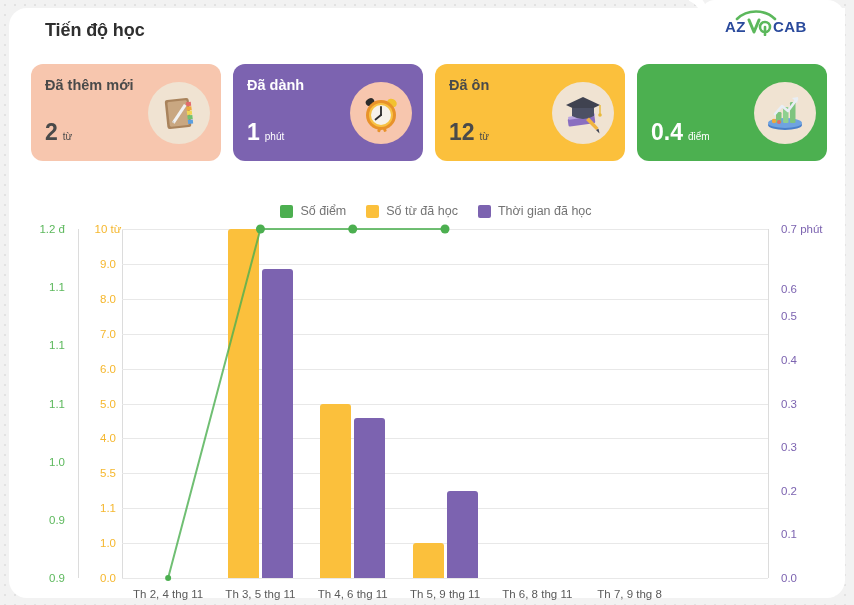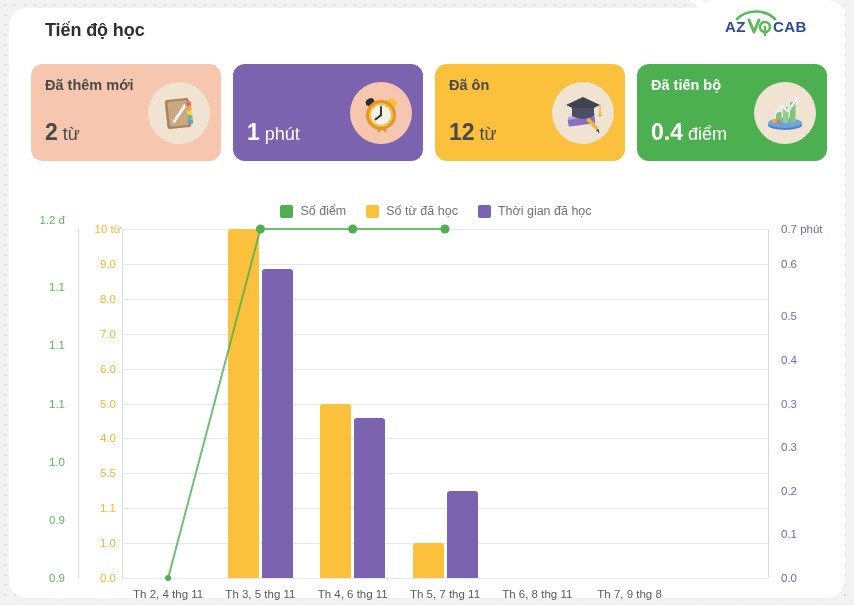--- a/index.html
+++ b/index.html
@@ -120,21 +120,21 @@
     z-index: 2;
     display: flex;
     align-items: baseline;
     gap: 5px;
   }
   .card-num {
     font-size: 23px;
     font-weight: bold;
   }
   .card-unit {
-    font-size: 18px;
+    font-size: 10px;
   }
   .card-icon {
     position: absolute;
     right: 11px;
     top: 50%;
     transform: translateY(-50%);
     width: 62px;
     height: 62px;
     border-radius: 50%;
     display: flex;
@@ -294,20 +294,21 @@
           <rect x="30" y="20" width="5" height="4" fill="#f2d653" transform="rotate(-6 31 22)"></rect>
           <rect x="30.5" y="24.5" width="5" height="4" fill="#6fc26f" transform="rotate(-6 31 26)"></rect>
           <rect x="31" y="29" width="5" height="4" fill="#5a9fe0" transform="rotate(-6 31 31)"></rect>
           <path d="M15 31 L27 13 l2.5 1.8 -12 18 z" fill="#f2f2f2"></path>
           <path d="M15 31 l1.5 -0.6 1 1.2 z" fill="#9a9a9a"></path>
         </svg>
       </div>
     </div>
 
     <div class="card purple">
+      <div class="card-label">Đã dành</div>
       <div class="card-value">
         <span class="card-num">1</span>
         <span class="card-unit">phút</span>
       </div>
       <div class="card-icon">
         <svg width="44" height="44" viewBox="0 0 44 44">
           <ellipse cx="11" cy="11" rx="4.5" ry="3.5" fill="#2b2b2b" transform="rotate(-30 11 11)"></ellipse>
           <ellipse cx="33" cy="12" rx="5" ry="4" fill="#f2c230" transform="rotate(30 33 12)"></ellipse>
           <circle cx="22" cy="24" r="15" fill="#e8922a"></circle>
           <circle cx="22" cy="24" r="12" fill="#f7c244"></circle>
@@ -334,21 +335,20 @@
           <path d="M12 18 L12 26 q11 6 22 0 L34 18" fill="#4c5064"></path>
           <path d="M40 15 L40 24" stroke="#e8b93a" stroke-width="1.4"></path>
           <circle cx="40" cy="25" r="1.8" fill="#e8b93a"></circle>
           <path d="M26 30 L36 40 l2.5 -2 -9.5 -10.5 z" fill="#f0b440"></path>
           <path d="M36 40 l3.5 3.5 -1 -4.8 z" fill="#3f4250"></path>
         </svg>
       </div>
     </div>
 
     <div class="card green">
-      <div class="card-label">Đã tiến bộ</div>
       <div class="card-value">
         <span class="card-num">0.4</span>
         <span class="card-unit">điểm</span>
       </div>
       <div class="card-icon">
         <svg width="46" height="46" viewBox="0 0 46 46">
           <ellipse cx="23" cy="35" rx="17" ry="5" fill="#4a7fc9"></ellipse>
           <ellipse cx="23" cy="33" rx="17" ry="5" fill="#6fa3e0"></ellipse>
           <rect x="14" y="22" width="5.5" height="11" rx="1.2" fill="#7ec47e"></rect>
           <rect x="21" y="17" width="5.5" height="16" rx="1.2" fill="#8fd08f"></rect>
@@ -377,21 +377,21 @@
         <span class="legend-label">Thời gian đã học</span>
       </div>
     </div>
 
   <div class="chart-area">
     <div class="axis-vert axis-left-line"></div>
     <div class="axis-vert axis-right-line"></div>
     <div class="axis-vert axis-sep-line"></div>
 
     <div id="ticks-green">
-        <div class="tick green" style="top: 0; text-align: center;">1.2 đ</div>
+        <div class="tick green" style="top: 9px; text-align: center;">1.2 đ</div>
         <div class="tick green" style="top: 67.1667px;">1.1</div>
         <div class="tick green" style="top: 125.333px;">1.1</div>
         <div class="tick green" style="top: 183.5px;">1.1</div>
         <div class="tick green" style="top: 241.667px;">1.0</div>
         <div class="tick green" style="top: 299.833px;">0.9</div>
         <div class="tick green" style="top: 358px;">0.9</div>
       </div>
     <div id="ticks-yellow">
         <div class="tick yellow" style="top: 9px;">10 từ</div>
         <div class="tick yellow" style="top: 43.9px;">9.0</div>
@@ -400,34 +400,34 @@
         <div class="tick yellow" style="top: 148.6px;">6.0</div>
         <div class="tick yellow" style="top: 183.5px;">5.0</div>
         <div class="tick yellow" style="top: 218.4px;">4.0</div>
         <div class="tick yellow" style="top: 253.3px;">5.5</div>
         <div class="tick yellow" style="top: 288.2px;">1.1</div>
         <div class="tick yellow" style="top: 323.1px;">1.0</div>
         <div class="tick yellow" style="top: 358px;">0.0</div>
       </div>
     <div id="ticks-purple">
         <div class="tick purple" style="top: 9px;">0.7 phút</div>
-        <div class="tick purple" style="top: 44px;">0.6</div>
+        <div class="tick purple" style="top: 69px;">0.6</div>
         <div class="tick purple" style="top: 96.25px;">0.5</div>
         <div class="tick purple" style="top: 139.875px;">0.4</div>
         <div class="tick purple" style="top: 183.5px;">0.3</div>
         <div class="tick purple" style="top: 227.125px;">0.3</div>
         <div class="tick purple" style="top: 270.75px;">0.2</div>
         <div class="tick purple" style="top: 314.375px;">0.1</div>
         <div class="tick purple" style="top: 358px;">0.0</div>
       </div>
     <div id="xlabels">
         <div class="xlabel" style="left: 159.143px;">Th 2, 4 thg 11</div>
         <div class="xlabel" style="left: 251.429px;">Th 3, 5 thg 11</div>
         <div class="xlabel" style="left: 343.714px;">Th 4, 6 thg 11</div>
-        <div class="xlabel" style="left: 436px;">Th 5, 7 thg 11</div>
+        <div class="xlabel" style="left: 436px;">Th 5, 9 thg 11</div>
         <div class="xlabel" style="left: 528.286px;">Th 6, 8 thg 11</div>
         <div class="xlabel" style="left: 620.571px;">Th 7, 9 thg 8</div>
         <div class="xlabel" style="left: 712.857px; margin-top: 36px;">CN, 10 thg 11</div>
       </div>
 
     <div class="plot">
       <div id="grid">
           <div class="gridline" style="top: 0px;"></div>
           <div class="gridline" style="top: 34.9px;"></div>
           <div class="gridline" style="top: 69.8px;"></div>

